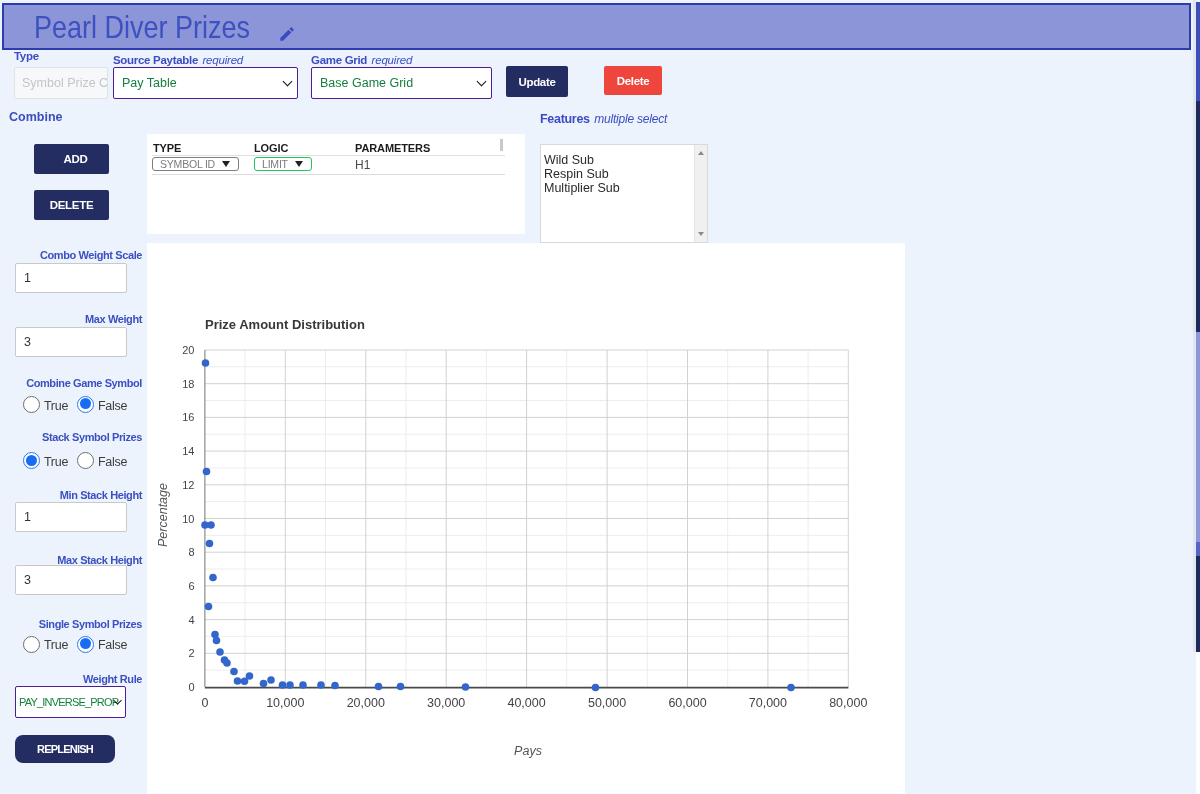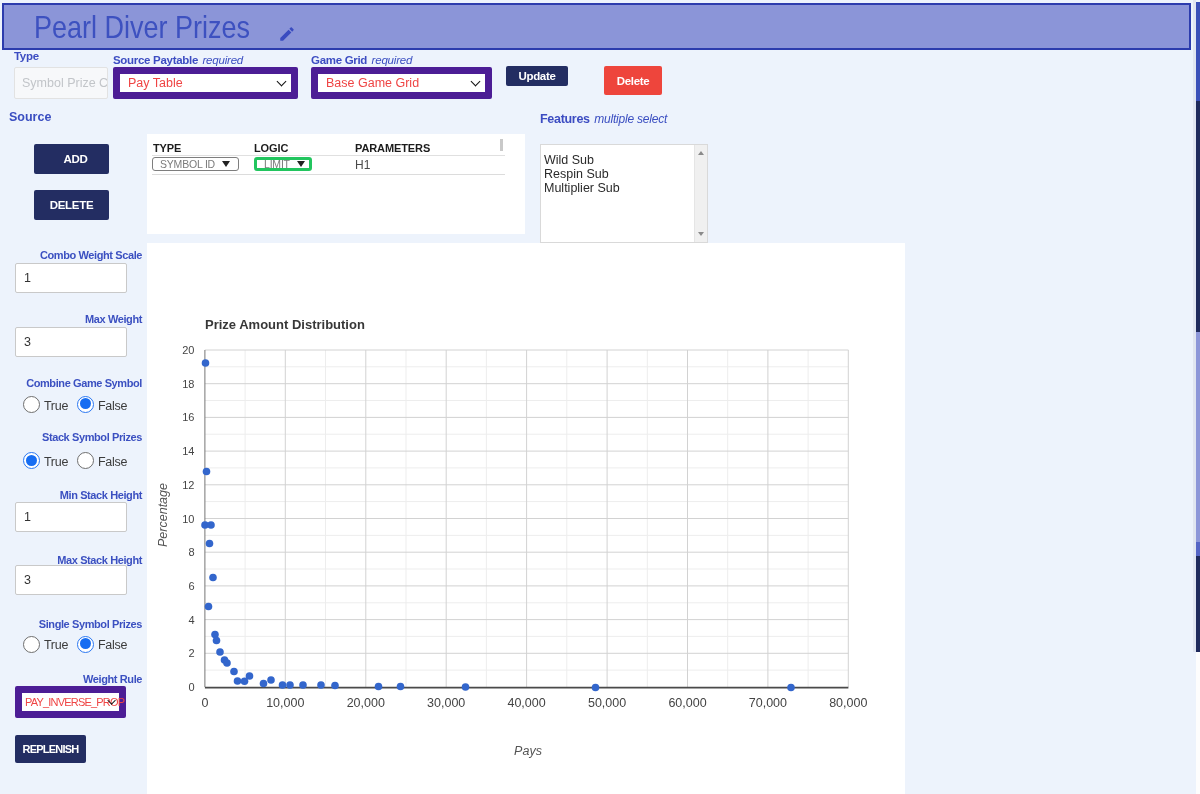--- a/index.html
+++ b/index.html
@@ -7,22 +7,22 @@
   body { background:#edf3fc; font-family:"Liberation Sans", sans-serif; position:relative; }
   .abs { position:absolute !important; }
   .navlbl { font-weight:bold; font-size:11.5px; letter-spacing:-0.3px; color:#3c4cc2; }
   .bluelbl { font-weight:bold; font-size:12.5px; color:#3a4ec1; }
   .req { font-weight:normal; font-style:italic; color:#3a4ec1; font-size:11.5px; letter-spacing:-0.2px; }
   .btn-navy { background:#232d62; color:#fff; font-weight:bold; font-size:11.5px; letter-spacing:-0.3px;
     display:flex; align-items:center; justify-content:center; border-radius:2px;
     font-family:"Liberation Sans", sans-serif; }
   .inp { background:#fff; border:1px solid #c9c9c9; border-radius:2px; font-size:12.5px;
     color:#333; display:flex; align-items:center; padding-left:8px; }
-  .sel { background:#fff; border:7px solid #4c1d95; border-radius:2px; font-size:12.5px;
-    color:#ef4444; display:flex; align-items:center; padding-left:8px; }
+  .sel { background:#fff; border:1px solid #4c1d95; border-radius:2px; font-size:12.5px;
+    color:#15803d; display:flex; align-items:center; padding-left:8px; }
   .chev { position:absolute; right:5px; top:50%; width:8px; height:8px; margin-top:-6px; }
   .chev:before { content:""; position:absolute; left:0; top:1px; width:6px; height:6px;
     border-right:1.8px solid #111; border-bottom:1.8px solid #111; transform:rotate(45deg); }
   .slbl { font-weight:bold; font-size:11px; letter-spacing:-0.4px; color:#3b50c1; text-align:right; width:142px; left:0; }
   .radio { width:17px; height:17px; border-radius:50%; background:#fff; border:1.5px solid #6f6f6f; }
   .radio.on { border:1.5px solid #2a77f2; }
   .radio.on:after { content:""; position:absolute; left:1.5px; top:1.5px; width:11px; height:11px;
     border-radius:50%; background:#176df2; }
   .rlbl { font-size:12.5px; letter-spacing:-0.3px; color:#3c3c3c; }
 </style>
@@ -37,24 +37,24 @@
 
 <div class="abs navlbl" style="left:14px; top:50px;">Type</div>
 <div class="abs inp" style="left:14px; top:67px; width:94px; height:32px; color:#c2c5c9; border-color:#e2e2e2; background:#f7f8fa; overflow:hidden; white-space:nowrap; padding-left:7px;">Symbol Prize C</div>
 
 <div class="abs" style="left:113px; top:50px;"><span class="navlbl">Source Paytable</span> <span class="req">required</span></div>
 <div class="abs sel" style="left:113px; top:67px; width:185px; height:32px;">Pay Table<span class="chev"></span></div>
 
 <div class="abs" style="left:311px; top:50px;"><span class="navlbl">Game Grid</span> <span class="req">required</span></div>
 <div class="abs sel" style="left:311px; top:67px; width:181px; height:32px;">Base Game Grid<span class="chev"></span></div>
 
-<div class="abs btn-navy" style="left:506px; top:66px; width:62px; height:20px;">Update</div>
+<div class="abs btn-navy" style="left:506px; top:66px; width:62px; height:31px;">Update</div>
 <div class="abs btn-navy" style="left:604px; top:66px; width:58px; height:29px; background:#ee453c;">Delete</div>
 
-<div class="abs bluelbl" style="left:9px; top:109.5px; font-size:12.5px;">Source</div>
+<div class="abs bluelbl" style="left:9px; top:109.5px; font-size:12.5px;">Combine</div>
 
 <div class="abs btn-navy" style="left:34px; top:144px; width:75px; height:30px;padding-left:8px;">ADD</div>
 <div class="abs btn-navy" style="left:34px; top:190px; width:75px; height:30px;">DELETE</div>
 
 <div class="abs slbl" style="top:249px;">Combo Weight Scale</div>
 <div class="abs inp" style="left:15px; top:263px; width:112px; height:30px;">1</div>
 
 <div class="abs slbl" style="top:313px;">Max Weight</div>
 <div class="abs inp" style="left:15px; top:327px; width:112px; height:30px;">3</div>
 
@@ -78,31 +78,31 @@
 
 <div class="abs slbl" style="top:618px;">Single Symbol Prizes</div>
 <div class="abs radio" style="left:23px; top:635.5px;"></div>
 <div class="abs rlbl" style="left:44px; top:638px;">True</div>
 <div class="abs radio on" style="left:77px; top:635.5px;"></div>
 <div class="abs rlbl" style="left:98px; top:638px;">False</div>
 
 <div class="abs slbl" style="top:673px;">Weight Rule</div>
 <div class="abs sel" style="left:15px; top:686px; width:111px; height:32px; font-size:11px; letter-spacing:-0.8px; padding-left:3px;text-align:right;">PAY_INVERSE_PROP<span class="chev" style="right:3px; transform:scale(0.85);"></span></div>
 
-<div class="abs btn-navy" style="left:15px; top:735px; width:71px; height:28px; font-size:11px; letter-spacing:-0.8px;">REPLENISH</div>
+<div class="abs btn-navy" style="left:15px; top:735px; width:100px; height:28px; font-size:11px; letter-spacing:-0.8px;border-radius:8px;">REPLENISH</div>
 
 <div class="abs" style="left:147px; top:134px; width:378px; height:100px; background:#fff;">
   <div style="position:absolute; left:6px; top:8px; font-weight:bold; font-size:11px; letter-spacing:-0.1px; color:#1c1c1c;">TYPE</div>
   <div style="position:absolute; left:107px; top:8px; font-weight:bold; font-size:11px; letter-spacing:-0.1px; color:#1c1c1c;">LOGIC</div>
   <div style="position:absolute; left:208px; top:8px; font-weight:bold; font-size:11px; letter-spacing:-0.1px; color:#1c1c1c;">PARAMETERS</div>
   <div style="position:absolute; left:5px; top:20.5px; width:353px; height:1px; background:#e0e0e0;"></div>
   <div style="position:absolute; left:5px; top:22.5px; width:87px; height:14.5px; border:1px solid #7e7e7e; border-radius:3px; font-size:10.5px; letter-spacing:-0.2px; color:#7b7b7b; display:flex; align-items:center; padding-left:7px;">SYMBOL ID
     <span style="margin-left:7px; width:0; height:0; border-left:4.5px solid transparent; border-right:4.5px solid transparent; border-top:6px solid #222;"></span>
   </div>
-  <div style="position:absolute; left:107px; top:22.5px; width:58px; height:14.5px; border:3px solid #22c55e; border-radius:3px; font-size:10.5px; letter-spacing:-0.2px; color:#7b7b7b; display:flex; align-items:center; padding-left:7px;">LIMIT
+  <div style="position:absolute; left:107px; top:22.5px; width:58px; height:14.5px; border:1px solid #22c55e; border-radius:3px; font-size:10.5px; letter-spacing:-0.2px; color:#7b7b7b; display:flex; align-items:center; padding-left:7px;">LIMIT
     <span style="margin-left:7px; width:0; height:0; border-left:4.5px solid transparent; border-right:4.5px solid transparent; border-top:6px solid #222;"></span>
   </div>
   <div style="position:absolute; left:208px; top:24px; font-size:12px; color:#4a4a4a;">H1</div>
   <div style="position:absolute; left:5px; top:40px; width:353px; height:1px; background:#dcdcdc;"></div>
   <div style="position:absolute; left:353px; top:5px; width:3px; height:12px; background:#c9c9c9;"></div>
 </div>
 
 <div class="abs" style="left:540px; top:109px;"><span class="navlbl" style="font-size:12.5px;">Features</span> <span class="req" style="font-size:12px;">multiple select</span></div>
 <div class="abs" style="left:540px; top:144px; width:168px; height:99px; background:#fff; border:1px solid #d9d9d9;">
   <div style="position:absolute; left:3px; top:8px; font-size:12.5px; color:#2a2a2a; line-height:14px;">Wild Sub<br>Respin Sub<br>Multiplier Sub</div>

